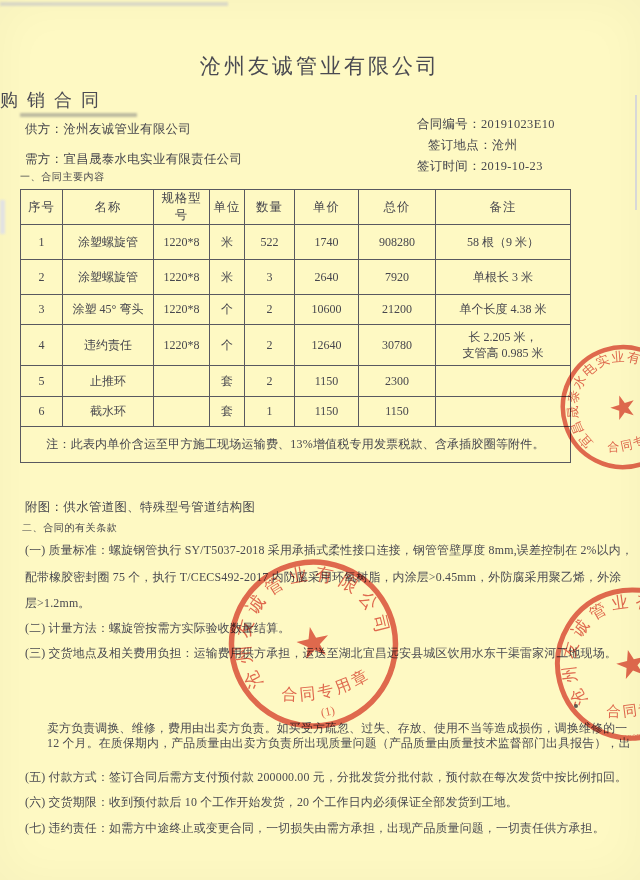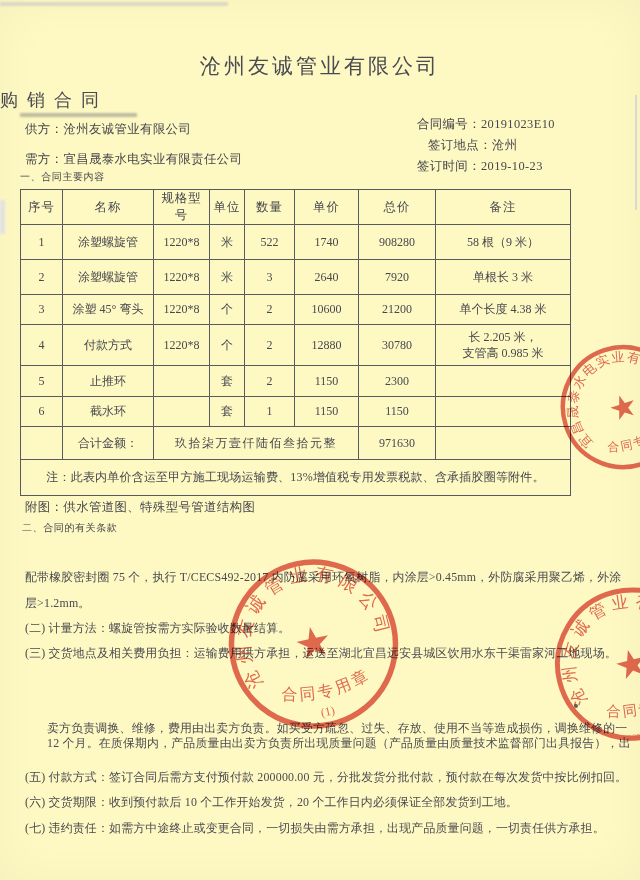--- a/index.html
+++ b/index.html
@@ -115,25 +115,25 @@
       <td>涂塑 45° 弯头</td>
       <td>1220*8</td>
       <td>个</td>
       <td>2</td>
       <td>10600</td>
       <td>21200</td>
       <td class="remark">单个长度 4.38 米</td>
     </tr>
     <tr style="height:41px">
       <td>4</td>
-      <td>付款方式</td>
+      <td>违约责任</td>
       <td>1220*8</td>
       <td>个</td>
       <td>2</td>
-      <td>12880</td>
+      <td>12640</td>
       <td>30780</td>
       <td class="remark">长 2.205 米，
 支管高 0.985 米</td>
     </tr>
     <tr style="height:31px">
       <td>5</td>
       <td>止推环</td>
       <td></td>
       <td>套</td>
       <td>2</td>
@@ -144,37 +144,31 @@
     <tr style="height:30px">
       <td>6</td>
       <td>截水环</td>
       <td></td>
       <td>套</td>
       <td>1</td>
       <td>1150</td>
       <td>1150</td>
       <td class="remark"></td>
     </tr>
-    <tr style="height:33px">
-      <td></td>
-      <td>合计金额：</td>
-      <td colspan="4" style="letter-spacing:1.5px;">玖拾柒万壹仟陆佰叁拾元整</td>
-      <td>971630</td>
-      <td></td>
-    </tr>
     <tr style="height:36px">
       <td colspan="8" class="note-cell">注：此表内单价含运至甲方施工现场运输费、13%增值税专用发票税款、含承插胶圈等附件。</td>
     </tr>
   </tbody>
     </table>
 
   <div class="abs hline" style="left:25px;top:499px;">附图：供水管道图、特殊型号管道结构图</div>
 
   <div class="abs sec-heading" style="left:22px;top:493px;margin-top:28px;">二、合同的有关条款</div>
 
+  <div class="abs term-line" style="left:25px;top:543px;">(一) 质量标准：螺旋钢管执行 SY/T5037-2018 采用承插式柔性接口连接，钢管管壁厚度 8mm,误差控制在 2%以内，</div>
   <div class="abs term-line" style="left:25px;top:570px;">配带橡胶密封圈 75 个，执行 T/CECS492-2017.内防腐采用环氧树脂，内涂层&gt;0.45mm，外防腐采用聚乙烯，外涂</div>
   <div class="abs term-line" style="left:25px;top:596px;">层&gt;1.2mm。</div>
   <div class="abs term-line" style="left:25px;top:621px;">(二) 计量方法：螺旋管按需方实际验收数量结算。</div>
   <div class="abs term-line" style="left:25px;top:646px;">(三) 交货地点及相关费用负担：运输费用供方承担，运送至湖北宜昌远安县城区饮用水东干渠雷家河工地现场。</div>
   <div class="abs term-line" style="left:47px;top:736px;">12 个月。在质保期内，产品质量由出卖方负责所出现质量问题（产品质量由质量技术监督部门出具报告），出</div>
   <div class="abs term-line" style="left:47px;top:721px;text-align:right;">卖方负责调换、维修，费用由出卖方负责。如买受方疏忽、过失、存放、使用不当等造成损伤，调换维修的一</div>
   <div class="abs term-line" style="left:25px;top:770px;">(五) 付款方式：签订合同后需方支付预付款 200000.00 元，分批发货分批付款，预付款在每次发货中按比例扣回。</div>
   <div class="abs term-line" style="left:25px;top:795px;">(六) 交货期限：收到预付款后 10 个工作开始发货，20 个工作日内必须保证全部发货到工地。</div>
   <div class="abs term-line" style="left:25px;top:821px;">(七) 违约责任：如需方中途终止或变更合同，一切损失由需方承担，出现产品质量问题，一切责任供方承担。</div>
 

